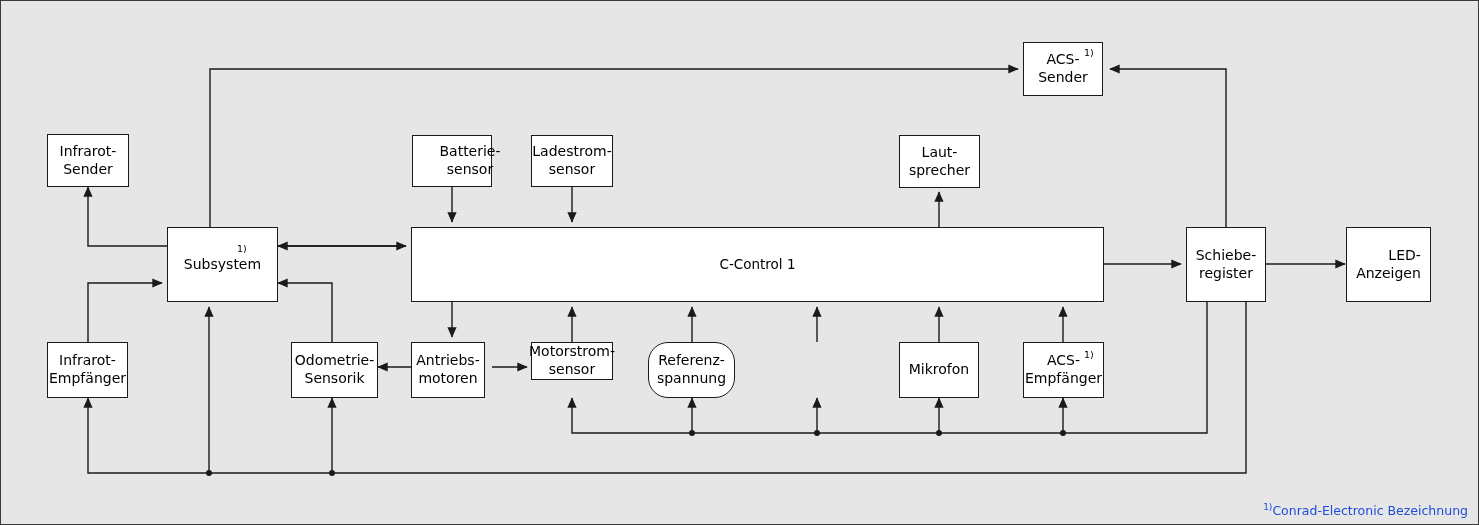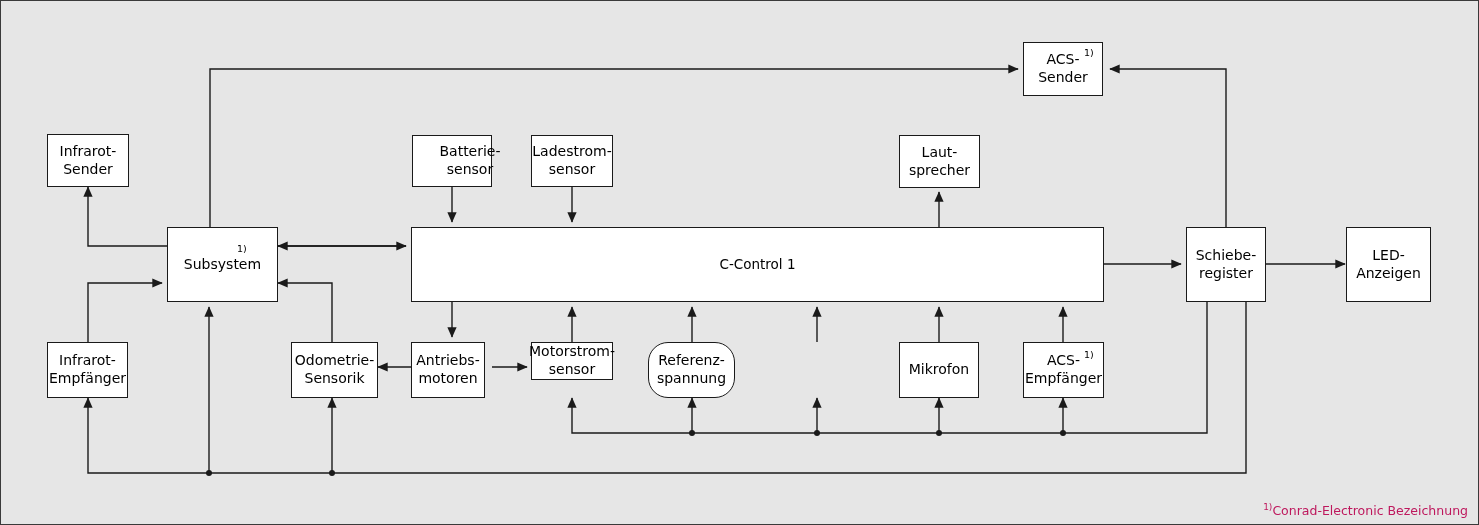--- a/index.html
+++ b/index.html
@@ -48,21 +48,21 @@
     font-size: 9.5px;
     color: #000;
     line-height: 1;
     z-index: 6;
   }
   .footnote {
     position: absolute;
     right: 10px;
     bottom: 6px;
     font-size: 12.5px;
-    color: #be185d;
+    color: #1d4ed8;
     z-index: 6;
     white-space: nowrap;
     text-align: center;
   }
   .footnote .fn-sup {
     font-size: 9px;
     vertical-align: super;
   }
   .ccontrol { font-size: 13.5px; }
 </style>
@@ -167,21 +167,21 @@
 
   <div class="box ccontrol" style="left:410px; top:226px; width:693px; height:75px;">
     <span class="lbl">C-Control 1</span>
   </div>
 
   <div class="box" style="left:1185px; top:226px; width:80px; height:75px;">
     <span class="lbl">Schiebe-
 register</span>
   </div>
 
-  <div class="box" style="left:1345px; top:226px; width:85px; height:75px;">
+  <div class="box" style="left:1345px; top:226px; width:85px; height:75px;text-align:right;">
     <span class="lbl">LED-
 Anzeigen</span>
   </div>
 
   <div class="box" style="left:46px; top:341px; width:81px; height:56px;">
     <span class="lbl">Infrarot-
 Empfänger</span>
   </div>
 
   <div class="box" style="left:290px; top:341px; width:87px; height:56px;">

